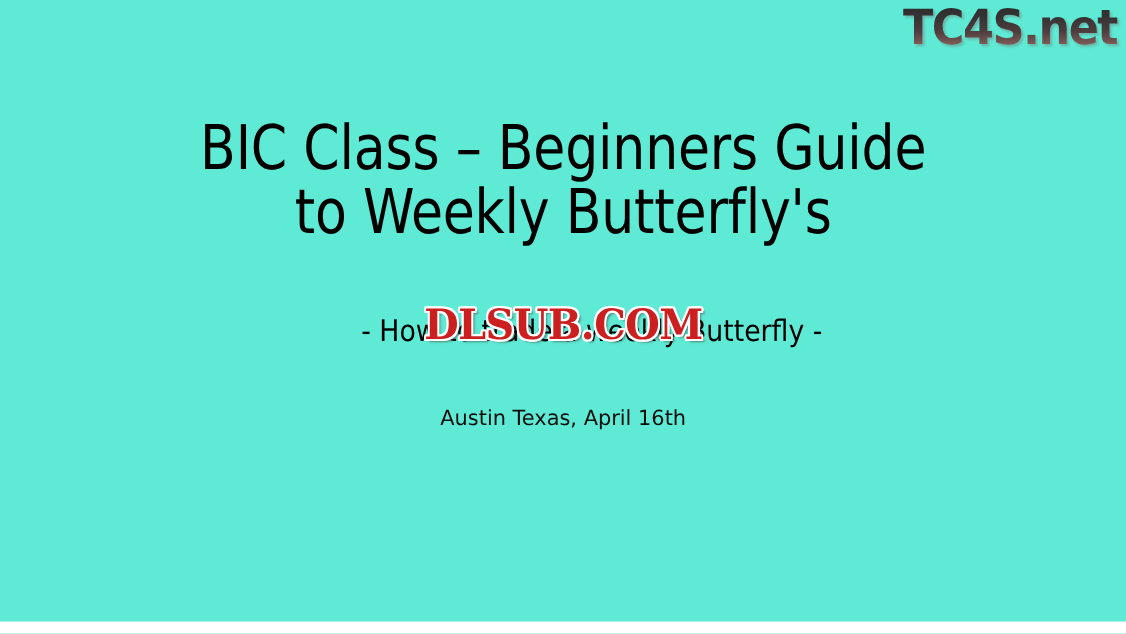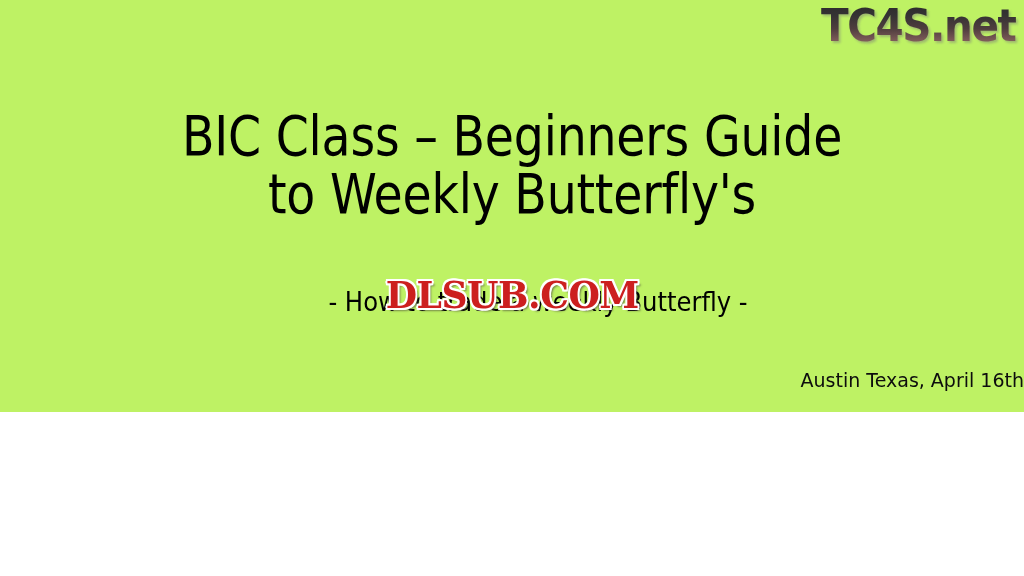--- a/index.html
+++ b/index.html
@@ -11,22 +11,22 @@
     width: 1024px;
     height: 576px;
     overflow: hidden;
     background: #ffffff;
     font-family: "Liberation Sans", sans-serif;
   }
 
   #slide {
     position: relative;
     width: 1024px;
-    height: 412px;
-    background: #bef264;
+    height: 565px;
+    background: #5eead4;
     overflow: hidden;
   }
 
   
   #brand-logo-top {
     position: absolute;
     top: 1px;
     right: 8px;
     font-family: "DejaVu Sans", sans-serif;
     font-weight: bold;
@@ -120,21 +120,21 @@
        0  2px 0 #ffffff,
        3px 3px 2px rgba(60,55,55,0.55);
   }
 
   
   #dateline {
     position: absolute;
     top: 368px;
     left: 0;
     width: 1024px;
-    text-align: right;
+    text-align: center;
   }
   #dateline-text {
     font-family: "DejaVu Sans", "Liberation Sans", sans-serif;
     font-weight: 400;
     font-size: 19px;
     line-height: 24px;
     color: #0d0d0d;
     white-space: nowrap;
   }
 

